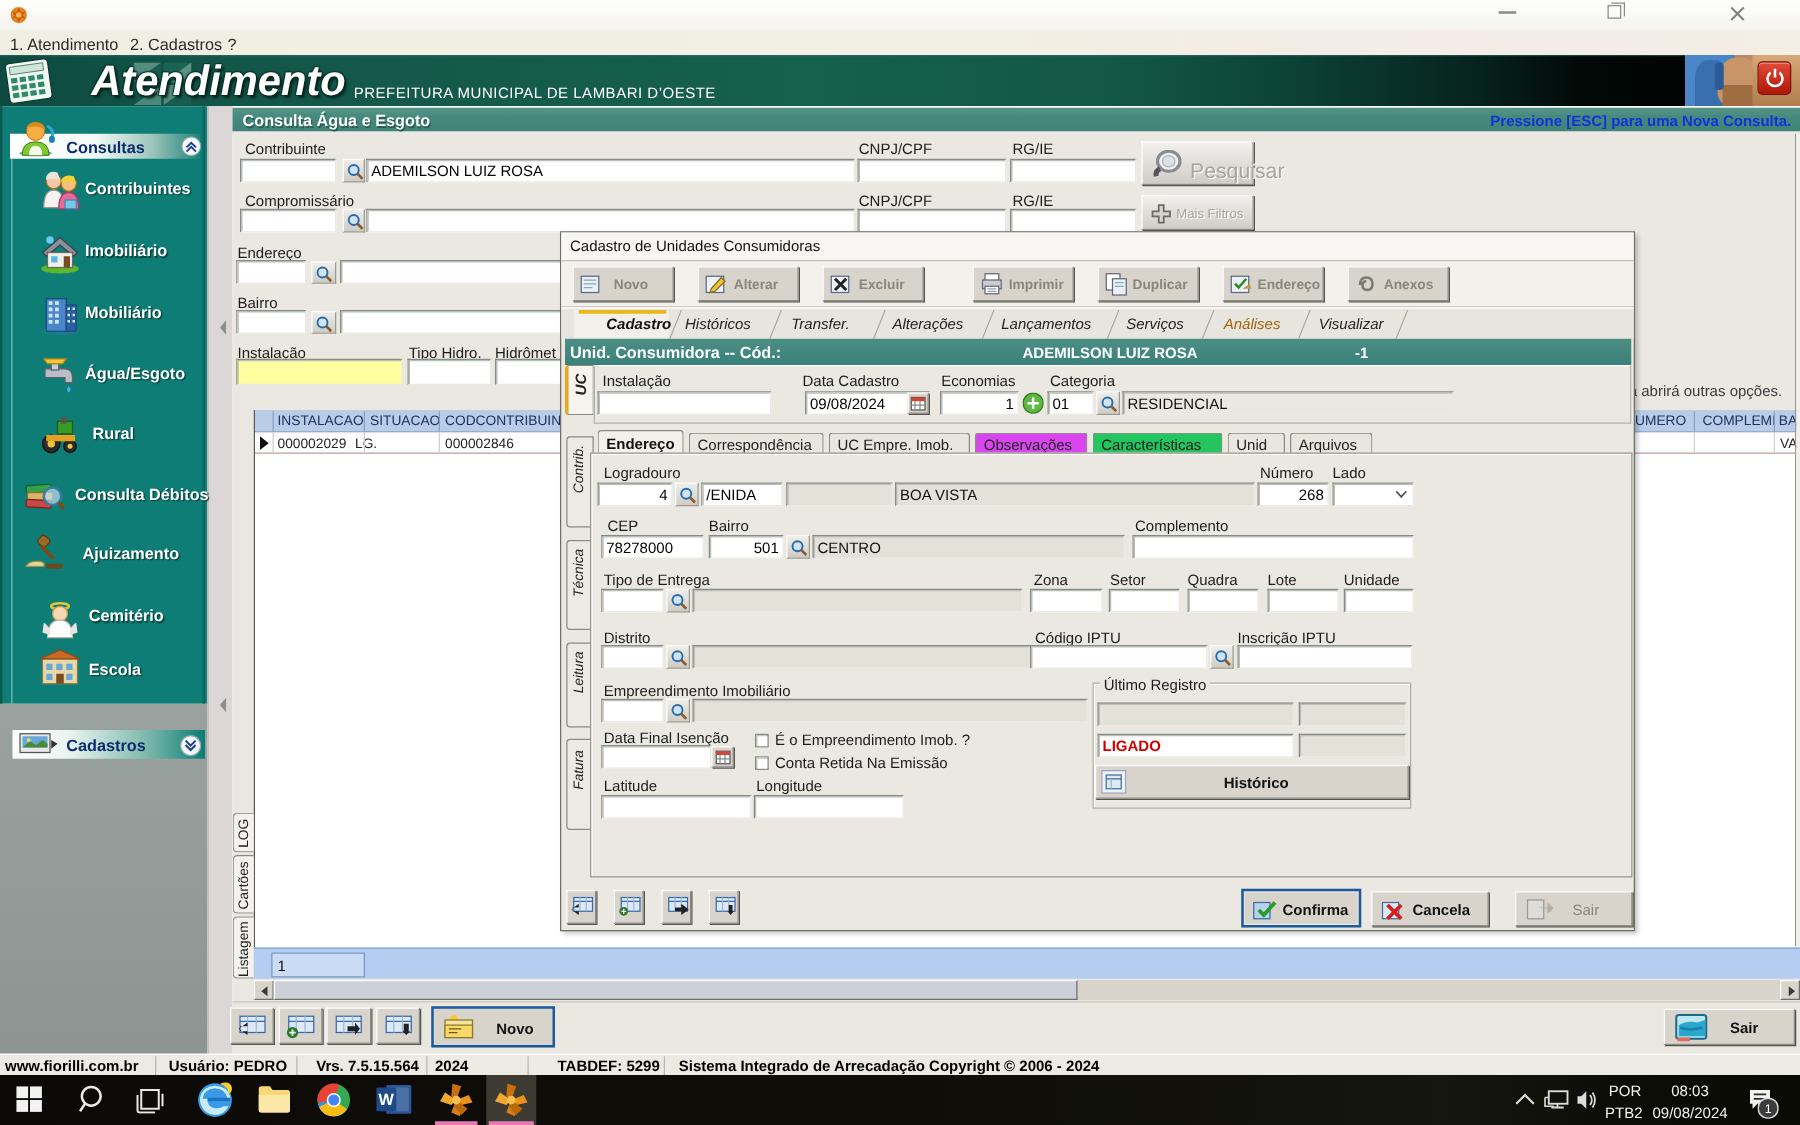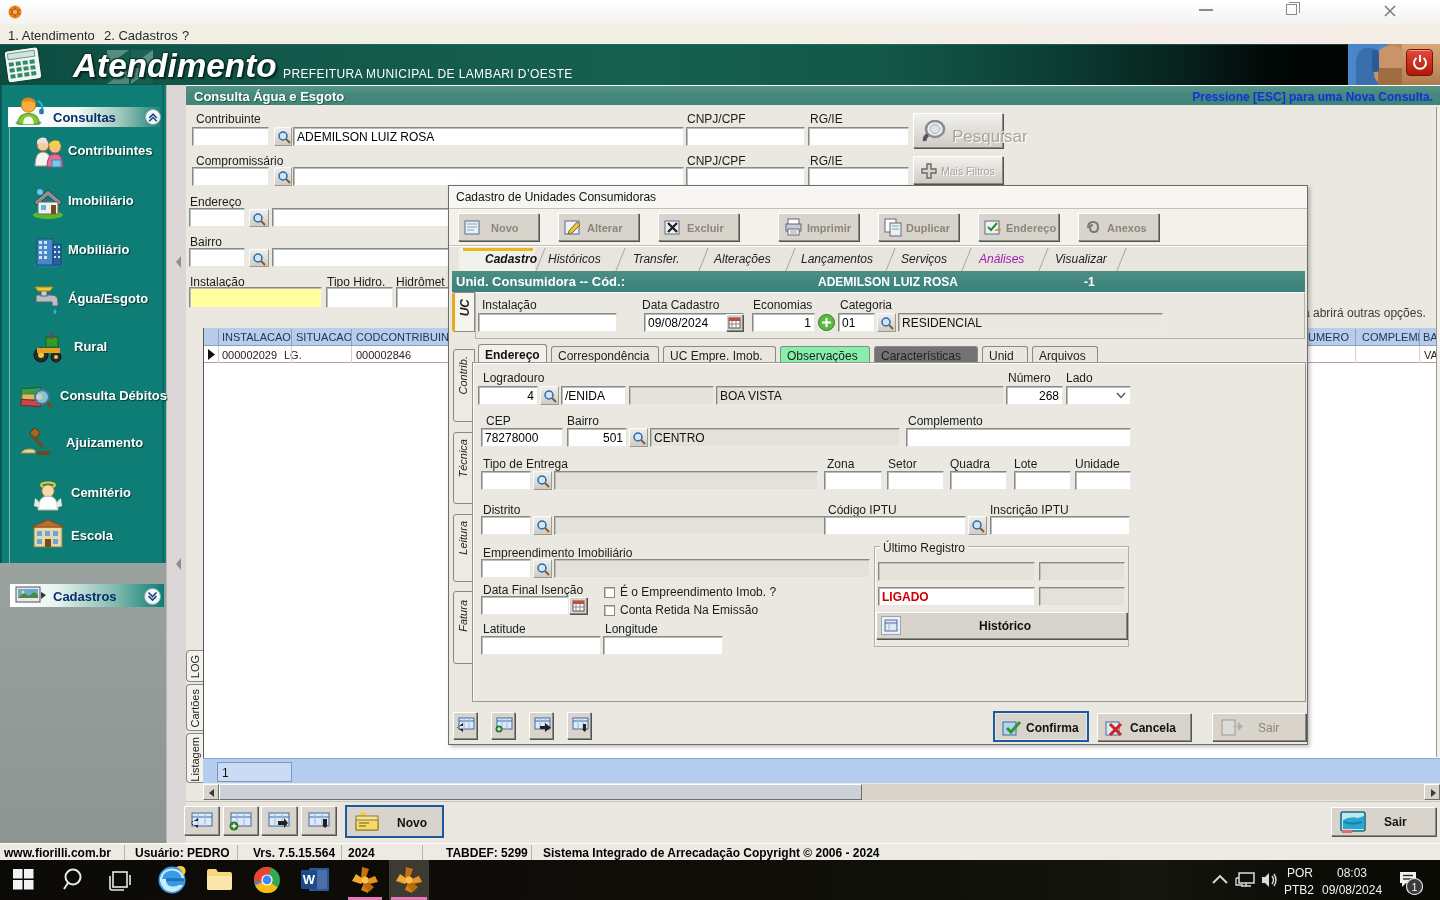--- a/index.html
+++ b/index.html
@@ -501,21 +501,21 @@
   <div class="ab" style="left:449px;top:246px;width:858px;height:25px;background:#e7e5de;border-top:1px solid #fff"></div>
   <div id="dlgtabs">
     <div class="ab" style="left:459px;top:248px;width:76px;height:23px;background:#f2f0ea"></div>
     <div class="ab" style="left:463px;top:248px;width:70px;height:3px;background:#e8b818"></div>
     <span class="ab" style="left:485px;top:252px;font-size:12px;font-weight:bold;font-style:italic;color:#111">Cadastro</span>
     <span class="ab" style="left:548px;top:252px;font-size:12px;font-style:italic;color:#222">Históricos</span>
     <span class="ab" style="left:633px;top:252px;font-size:12px;font-style:italic;color:#222">Transfer.</span>
     <span class="ab" style="left:714px;top:252px;font-size:12px;font-style:italic;color:#222">Alterações</span>
     <span class="ab" style="left:801px;top:252px;font-size:12px;font-style:italic;color:#222">Lançamentos</span>
     <span class="ab" style="left:901px;top:252px;font-size:12px;font-style:italic;color:#222">Serviços</span>
-    <span class="ab" style="left:979px;top:252px;font-size:12px;font-style:italic;color:#a21caf">Análises</span>
+    <span class="ab" style="left:979px;top:252px;font-size:12px;font-style:italic;color:#a16207">Análises</span>
     <span class="ab" style="left:1055px;top:252px;font-size:12px;font-style:italic;color:#222">Visualizar</span>
     <span class="ab" style="left:540px;top:248px;width:1px;height:23px;background:#a8a49c;transform:skewX(-22deg)"></span>
     <span class="ab" style="left:620px;top:248px;width:1px;height:23px;background:#a8a49c;transform:skewX(-22deg)"></span>
     <span class="ab" style="left:703px;top:248px;width:1px;height:23px;background:#a8a49c;transform:skewX(-22deg)"></span>
     <span class="ab" style="left:790px;top:248px;width:1px;height:23px;background:#a8a49c;transform:skewX(-22deg)"></span>
     <span class="ab" style="left:890px;top:248px;width:1px;height:23px;background:#a8a49c;transform:skewX(-22deg)"></span>
     <span class="ab" style="left:966px;top:248px;width:1px;height:23px;background:#a8a49c;transform:skewX(-22deg)"></span>
     <span class="ab" style="left:1043px;top:248px;width:1px;height:23px;background:#a8a49c;transform:skewX(-22deg)"></span>
     <span class="ab" style="left:1121px;top:248px;width:1px;height:23px;background:#a8a49c;transform:skewX(-22deg)"></span>
   </div>
@@ -577,24 +577,24 @@
   <div id="innertabs">
     <div class="ab" style="left:478px;top:344px;width:69px;height:19px;background:#f2f0ea;border:1px solid #8a8a82;border-bottom:none;border-radius:3px 3px 0 0">
         <span class="ab" style="left:6px;top:3px;font-size:12px;font-weight:bold;color:#111">Endereço</span>
       </div>
     <div class="ab" style="left:551px;top:346px;width:108px;height:17px;background:#e9e6df;border:1px solid #8a8a82;border-bottom:none;border-radius:3px 3px 0 0">
         <span class="ab" style="left:6px;top:2px;font-size:12px;color:#222">Correspondência</span>
       </div>
     <div class="ab" style="left:663px;top:346px;width:113px;height:17px;background:#e9e6df;border:1px solid #8a8a82;border-bottom:none;border-radius:3px 3px 0 0">
         <span class="ab" style="left:6px;top:2px;font-size:12px;color:#222">UC Empre. Imob.</span>
       </div>
-    <div class="ab" style="left:780px;top:346px;width:90px;height:28px;background:#86efac;border:1px solid #8a8a82;border-bottom:none;border-radius:3px 3px 0 0">
+    <div class="ab" style="left:780px;top:346px;width:90px;height:28px;background:#d946ef;border:1px solid #8a8a82;border-bottom:none;border-radius:3px 3px 0 0">
         <span class="ab" style="left:6px;top:2px;font-size:12px;color:#222">Observações</span>
       </div>
-    <div class="ab" style="left:874px;top:346px;width:104px;height:17px;background:#737373;border:1px solid #8a8a82;border-bottom:none;border-radius:3px 3px 0 0">
+    <div class="ab" style="left:874px;top:346px;width:104px;height:17px;background:#22c55e;border:1px solid #8a8a82;border-bottom:none;border-radius:3px 3px 0 0">
         <span class="ab" style="left:6px;top:2px;font-size:12px;color:#222">Características</span>
       </div>
     <div class="ab" style="left:982px;top:346px;width:46px;height:17px;background:#e9e6df;border:1px solid #8a8a82;border-bottom:none;border-radius:3px 3px 0 0">
         <span class="ab" style="left:6px;top:2px;font-size:12px;color:#222">Unid</span>
       </div>
     <div class="ab" style="left:1032px;top:346px;width:66px;height:17px;background:#e9e6df;border:1px solid #8a8a82;border-bottom:none;border-radius:3px 3px 0 0">
         <span class="ab" style="left:6px;top:2px;font-size:12px;color:#222">Arquivos</span>
       </div>
   </div>
 

